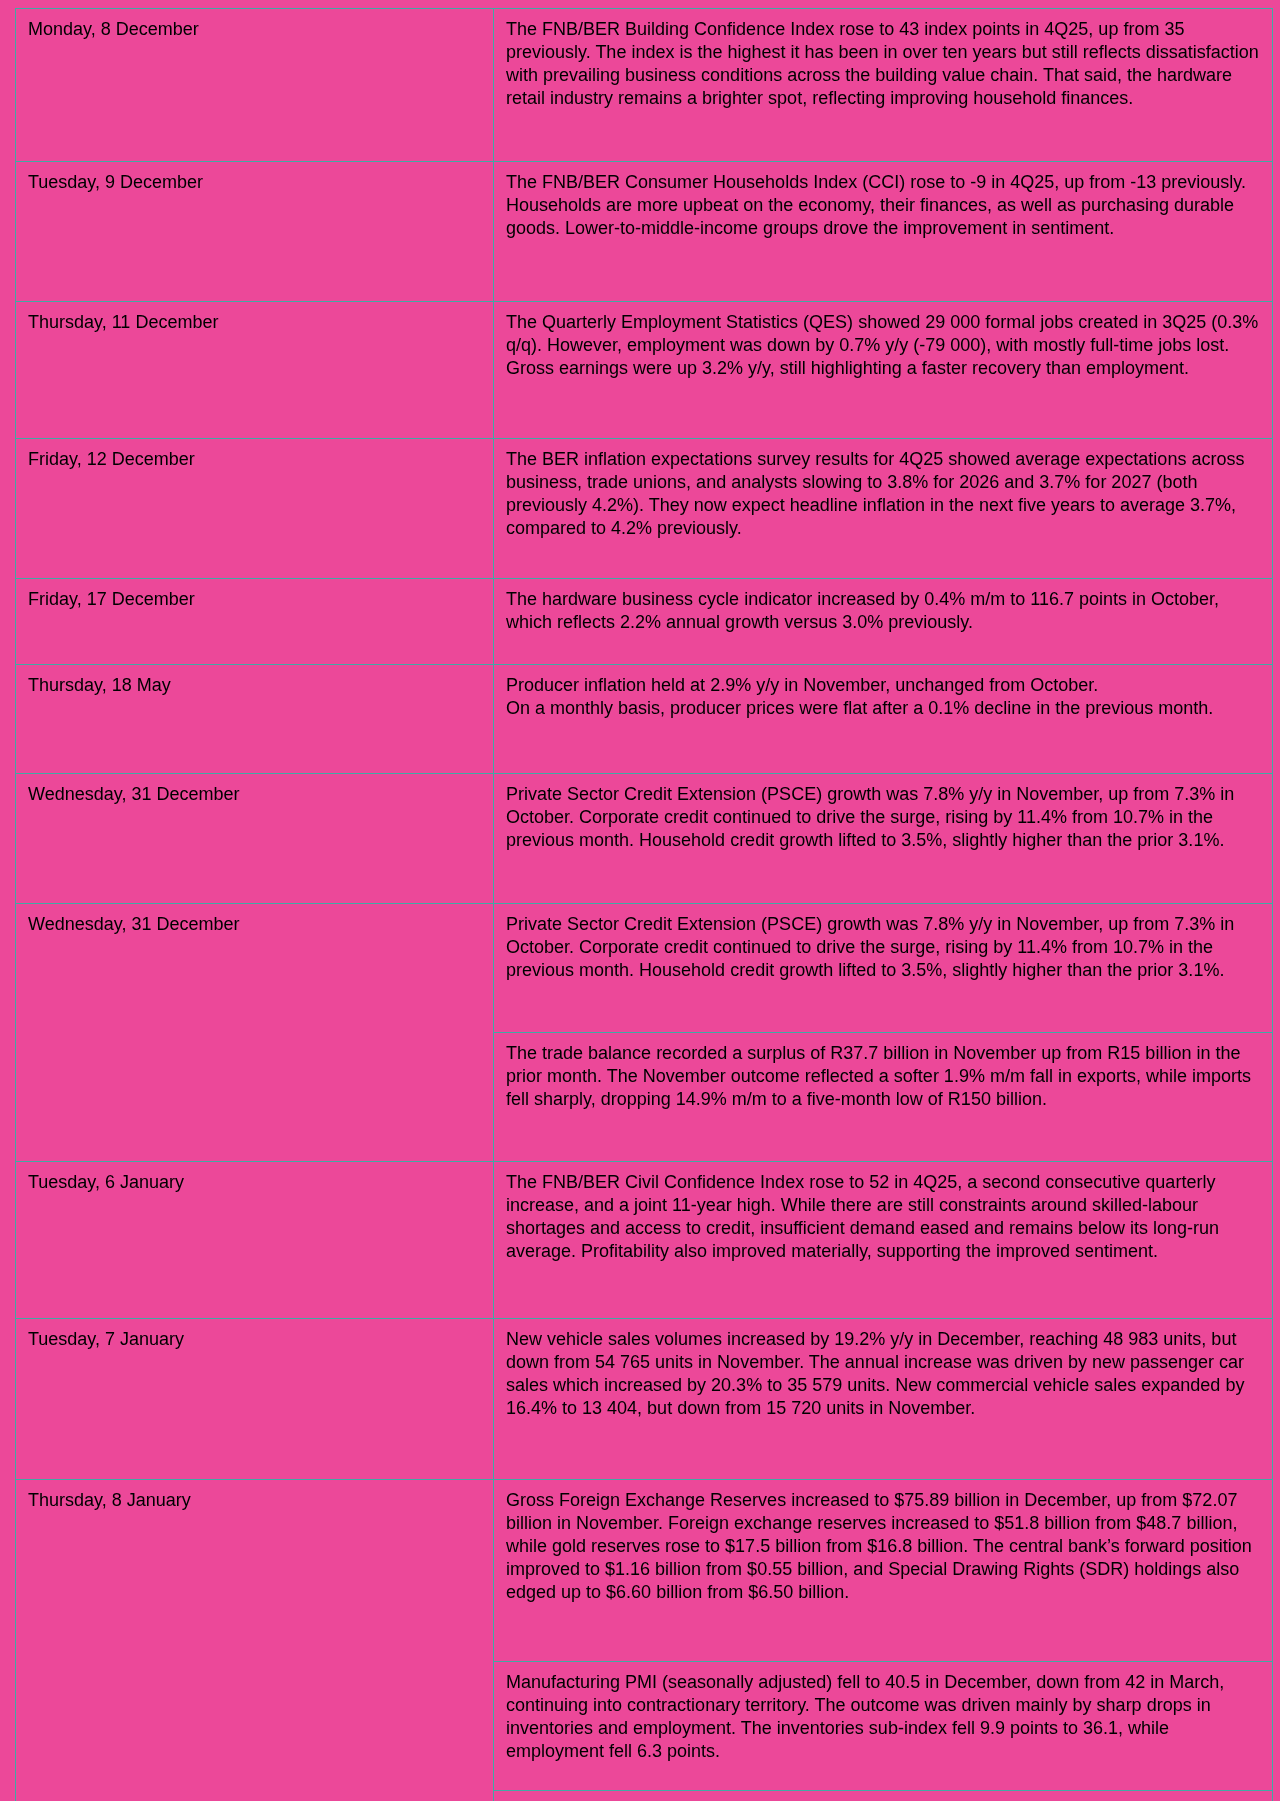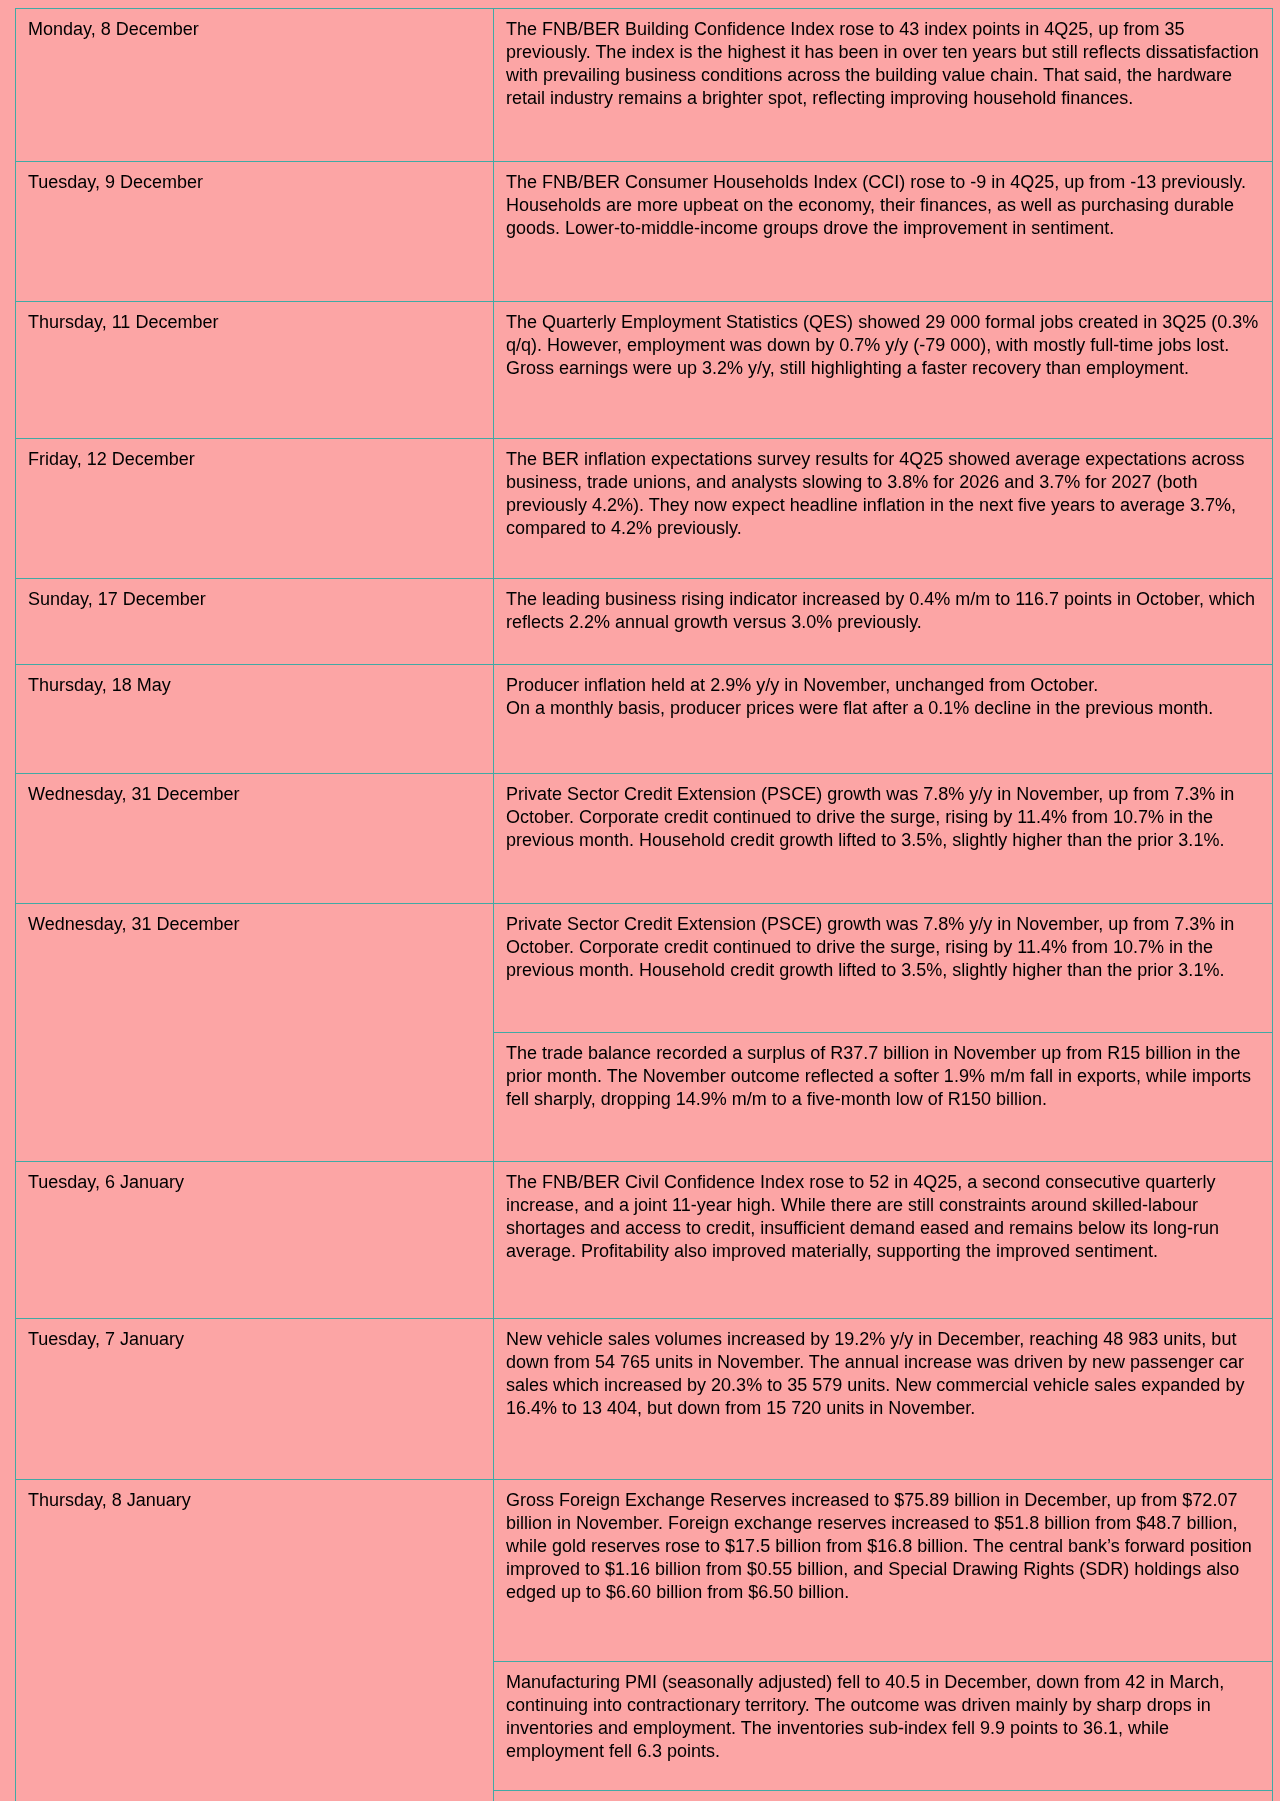--- a/index.html
+++ b/index.html
@@ -1,20 +1,20 @@
 <!DOCTYPE html>
 <html><head>
 <meta charset="utf-8">
 <style>
   html, body { margin: 0; padding: 0; background: #ffffff; }
   .page {
     position: relative;
     width: 1280px;
     height: 1801px;
-    background: #fca5a5;
+    background: #ec4899;
     overflow: hidden;
     font-family: "Liberation Sans", sans-serif;
   }
   table.calendar {
     position: absolute;
     left: 15px;
     top: 8px;
     width: 1257px;
     border-collapse: collapse;
     table-layout: fixed;
@@ -54,22 +54,22 @@
         </tr>
         <tr>
           <td class="date-cell" rowspan="1">Thursday, 11 December</td>
           <td class="entry-cell" style="height: 118px;"><span>The </span><b>Quarterly Employment Statistics (QES)</b><span> showed 29 000 formal jobs created in 3Q25 (0.3% q/q). However, employment was down by 0.7% y/y (-79 000), with mostly full-time jobs lost. Gross earnings were up 3.2% y/y, still highlighting a faster recovery than employment.</span></td>
         </tr>
         <tr>
           <td class="date-cell" rowspan="1">Friday, 12 December</td>
           <td class="entry-cell" style="height: 121px;"><span>The </span><b>BER inflation expectations survey</b><span> results for 4Q25 showed average expectations across business, trade unions, and analysts slowing to 3.8% for 2026 and 3.7% for 2027 (both previously 4.2%). They now expect headline inflation in the next five years to average 3.7%, compared to 4.2% previously.</span></td>
         </tr>
         <tr>
-          <td class="date-cell" rowspan="1">Sunday, 17 December</td>
-          <td class="entry-cell" style="height: 67px;"><span>The </span><b>leading business rising indicator</b><span> increased by 0.4% m/m to 116.7 points in October, which reflects 2.2% annual growth versus 3.0% previously.</span></td>
+          <td class="date-cell" rowspan="1">Friday, 17 December</td>
+          <td class="entry-cell" style="height: 67px;"><span>The </span><b>hardware business cycle indicator</b><span> increased by 0.4% m/m to 116.7 points in October, which reflects 2.2% annual growth versus 3.0% previously.</span></td>
         </tr>
         <tr>
           <td class="date-cell" rowspan="1">Thursday, 18 May</td>
           <td class="entry-cell" style="height: 90px; margin-top: 28px;"><span>Producer inflation held at 2.9% y/y in November, unchanged from October.
 On a monthly basis, producer prices were flat after a 0.1% decline in the previous month.</span></td>
         </tr>
         <tr>
           <td class="date-cell" rowspan="1">Wednesday, 31 December</td>
           <td class="entry-cell" style="height: 111px;"><span>Private </span><b>Sector Credit Extension (PSCE)</b><span> growth was 7.8% y/y in November, up from 7.3% in October. Corporate credit continued to drive the surge, rising by 11.4% from 10.7% in the previous month. Household credit growth lifted to 3.5%, slightly higher than the prior 3.1%.</span></td>
         </tr>

